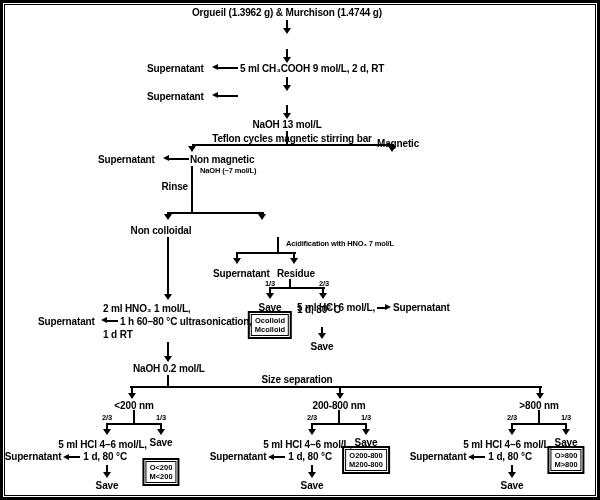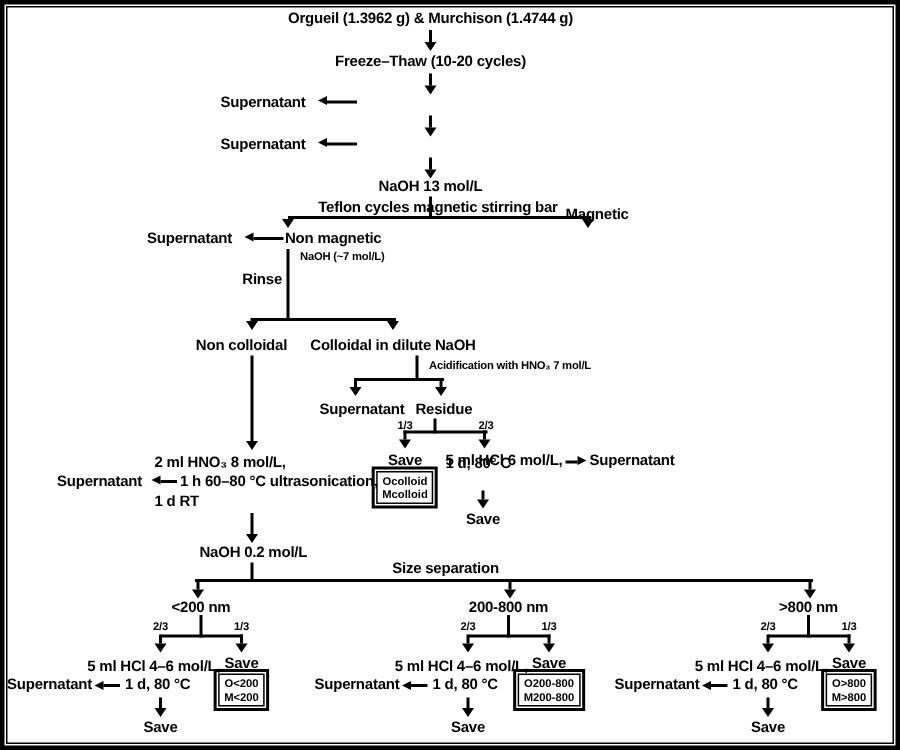--- a/index.html
+++ b/index.html
@@ -24,27 +24,27 @@
   .brow .hl-i{width:11px;height:2px;background:#000;flex:none;margin-right:3px;}
 </style>
 </head>
 <body>
 
 <div id="frame">
 
   <div class="t c" style="left:287px;top:7px">Orgueil (1.3962 g) &amp; Murchison (1.4744 g)</div>
   <div class="vl" style="left:286px;top:20px;height:8px"></div>
   <div class="ah-d" style="left:283px;top:28px"></div>
-  <div class="t c" style="left:287px;top:36px">Freeze–Thaw (10-20 cycles)</div>
   <div class="vl" style="left:286px;top:49px;height:8px"></div>
   <div class="ah-d" style="left:283px;top:57px"></div>
 
   <div class="t" style="left:147px;top:63px">Supernatant</div>
   <div class="ah-l" style="left:212px;top:64px"></div>
   <div class="hl" style="left:218px;top:67px;width:20px"></div>
+  <div class="t" style="left:240px;top:63px">5 ml CH₃COOH 9 mol/L, 2 d, RT</div>
   <div class="vl" style="left:286px;top:77px;height:8px"></div>
   <div class="ah-d" style="left:283px;top:85px"></div>
 
   <div class="t" style="left:147px;top:91px">Supernatant</div>
   <div class="ah-l" style="left:212px;top:92px"></div>
   <div class="hl" style="left:218px;top:95px;width:20px"></div>
   <div class="vl" style="left:286px;top:105px;height:8px"></div>
   <div class="ah-d" style="left:283px;top:113px"></div>
 
   <div class="t c" style="left:287px;top:119px">NaOH 13 mol/L</div>
@@ -61,21 +61,20 @@
   <div class="t" style="left:377px;top:138px">Magnetic</div>
 
   <div class="t sm" style="left:200px;top:167px">NaOH (~7 mol/L)</div>
   <div class="vl" style="left:191px;top:166px;height:48px"></div>
   <div class="t ra" style="left:150px;top:181px;width:38px">Rinse</div>
 
   <div class="hl" style="left:167px;top:212px;width:97px"></div>
   <div class="ah-d" style="left:164px;top:214px"></div>
   <div class="ah-d" style="left:258px;top:214px"></div>
   <div class="t c" style="left:161px;top:225px">Non colloidal</div>
-  <div class="t c" style="left:262px;top:225px">Colloidal in dilute NaOH</div>
 
   <div class="vl" style="left:277px;top:237px;height:17px"></div>
   <div class="t sm" style="left:286px;top:240px">Acidification with HNO₃ 7 mol/L</div>
   <div class="hl" style="left:237px;top:252px;width:59px"></div>
   <div class="vl" style="left:236px;top:252px;height:6px"></div>
   <div class="ah-d" style="left:233px;top:258px"></div>
   <div class="vl" style="left:293px;top:252px;height:6px"></div>
   <div class="ah-d" style="left:290px;top:258px"></div>
   <div class="t" style="left:213px;top:268px">Supernatant</div>
   <div class="t" style="left:277px;top:268px">Residue</div>
@@ -99,21 +98,21 @@
   <div class="hl" style="left:377px;top:307px;width:8px"></div>
   <div class="ah-r" style="left:385px;top:304px"></div>
   <div class="t" style="left:393px;top:302px">Supernatant</div>
   <div class="t" style="left:297px;top:304px">1 d, 80° C</div>
   <div class="vl" style="left:321px;top:327px;height:6px"></div>
   <div class="ah-d" style="left:318px;top:333px"></div>
   <div class="t c" style="left:322px;top:341px">Save</div>
 
   <div class="vl" style="left:167px;top:237px;height:57px"></div>
   <div class="ah-d" style="left:164px;top:294px"></div>
-  <div class="t" style="left:103px;top:303px">2 ml HNO₃ 8 mol/L,</div>
+  <div class="t" style="left:103px;top:303px">2 ml HNO₃ 1 mol/L,</div>
   <div class="t" style="left:38px;top:316px">Supernatant</div>
   <div class="ah-l" style="left:101px;top:317px"></div>
   <div class="hl" style="left:107px;top:320px;width:11px"></div>
   <div class="t" style="left:120px;top:316px">1 h 60–80 °C ultrasonication,</div>
   <div class="t" style="left:103px;top:329px">1 d RT</div>
   <div class="vl" style="left:167px;top:342px;height:14px"></div>
   <div class="ah-d" style="left:164px;top:356px"></div>
   <div class="t" style="left:133px;top:363px">NaOH 0.2 mol/L</div>
   <div class="vl" style="left:167px;top:375px;height:12px"></div>
 
@@ -140,21 +139,21 @@
     <div class="brow" style="top:56px">
       <span class="t-i">Supernatant</span>
       <span class="ah-li"></span>
       <span class="hl-i"></span>
       <span class="t-i">1 d, 80 °C</span>
     </div>
     <div class="vl" style="left:67px;top:70px;height:7px"></div>
     <div class="ah-d" style="left:64px;top:77px"></div>
     <div class="t c" style="left:68px;top:85px">Save</div>
     <div class="t c" style="left:122px;top:42px">Save</div>
-    <div class="bx" style="left:122px;top:54px">
+    <div class="bx" style="left:122px;top:66px">
       <div>O&lt;200</div>
       <div>M&lt;200</div>
     </div>
   </div>
 
   <div class="branch" style="left:244px">
     <div class="t c" style="left:95px;top:5px">200-800 nm</div>
     <div class="vl" style="left:94px;top:15px;height:15px"></div>
     <div class="hl" style="left:68px;top:28px;width:55px"></div>
     <div class="t sm c" style="left:68px;top:19px">2/3</div>

